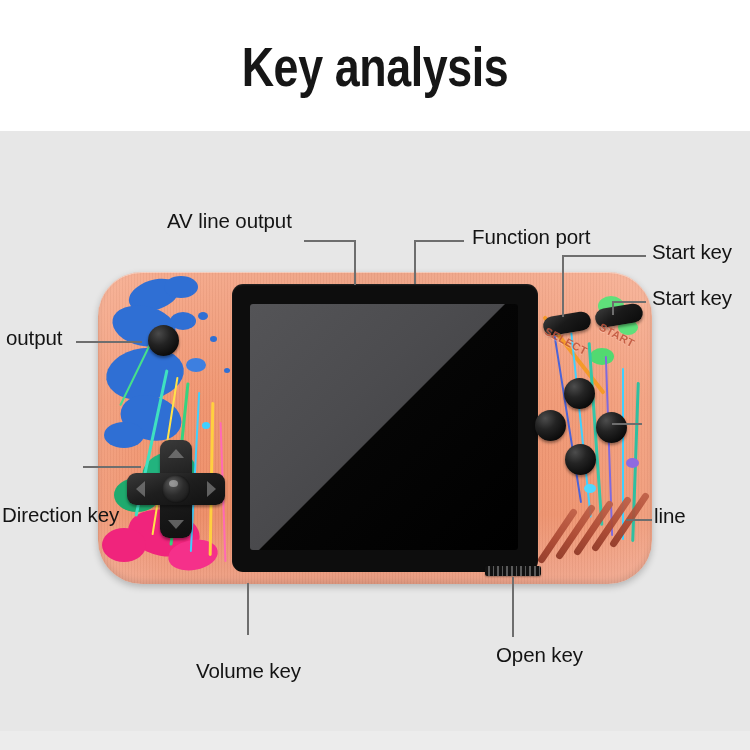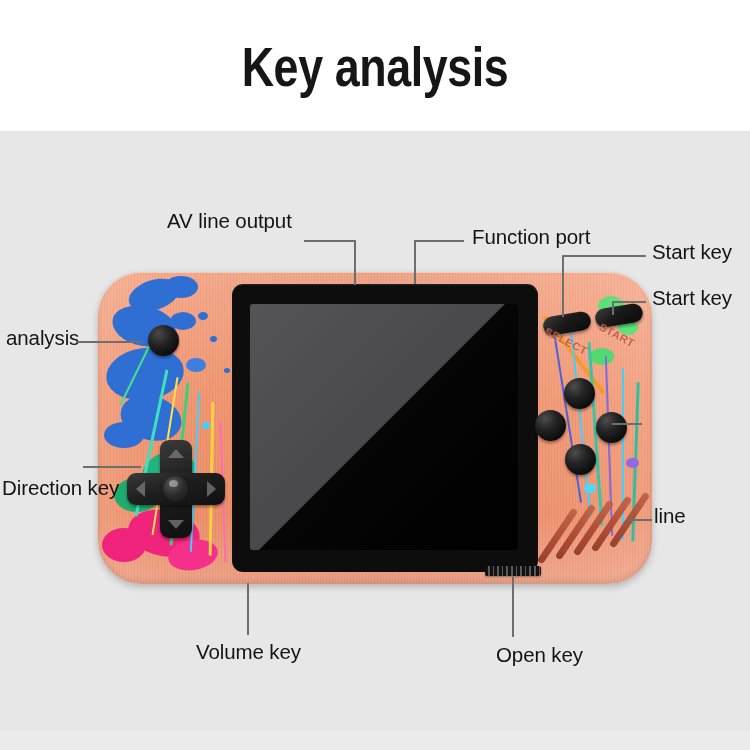--- a/index.html
+++ b/index.html
@@ -266,30 +266,30 @@
   <div class="lead lead-v" style="left:414px;top:240px;height:44px;"></div>
 
   <div class="lbl" style="left:652px;top:241px;">Start key</div>
   <div class="lead lead-h" style="left:562px;top:255px;width:84px;"></div>
   <div class="lead lead-v" style="left:562px;top:255px;height:62px;"></div>
 
   <div class="lbl" style="left:652px;top:287px;">Start key</div>
   <div class="lead lead-h" style="left:612px;top:301px;width:34px;"></div>
   <div class="lead lead-v" style="left:612px;top:301px;height:14px;"></div>
 
-  <div class="lbl" style="left:6px;top:327px;">analysis</div>
+  <div class="lbl" style="left:6px;top:327px;">output</div>
   <div class="lead lead-h" style="left:76px;top:341px;width:66px;"></div>
 
-  <div class="lbl" style="left:2px;top:477px;">Direction key</div>
+  <div class="lbl" style="left:2px;top:504px;">Direction key</div>
   <div class="lead lead-h" style="left:83px;top:466px;width:58px;"></div>
 
   <div class="lead lead-h" style="left:612px;top:423px;width:30px;"></div>
 
   <div class="lbl" style="left:654px;top:505px;">line</div>
   <div class="lead lead-h" style="left:626px;top:519px;width:26px;"></div>
 
-  <div class="lbl" style="left:196px;top:641px;text-align:right;">Volume key</div>
+  <div class="lbl" style="left:196px;top:660px;text-align:right;">Volume key</div>
   <div class="lead lead-v" style="left:247px;top:583px;height:52px;"></div>
 
   <div class="lbl" style="left:496px;top:644px;">Open key</div>
   <div class="lead lead-v" style="left:512px;top:577px;height:60px;"></div>
 
 </div>
 
 </body></html>

